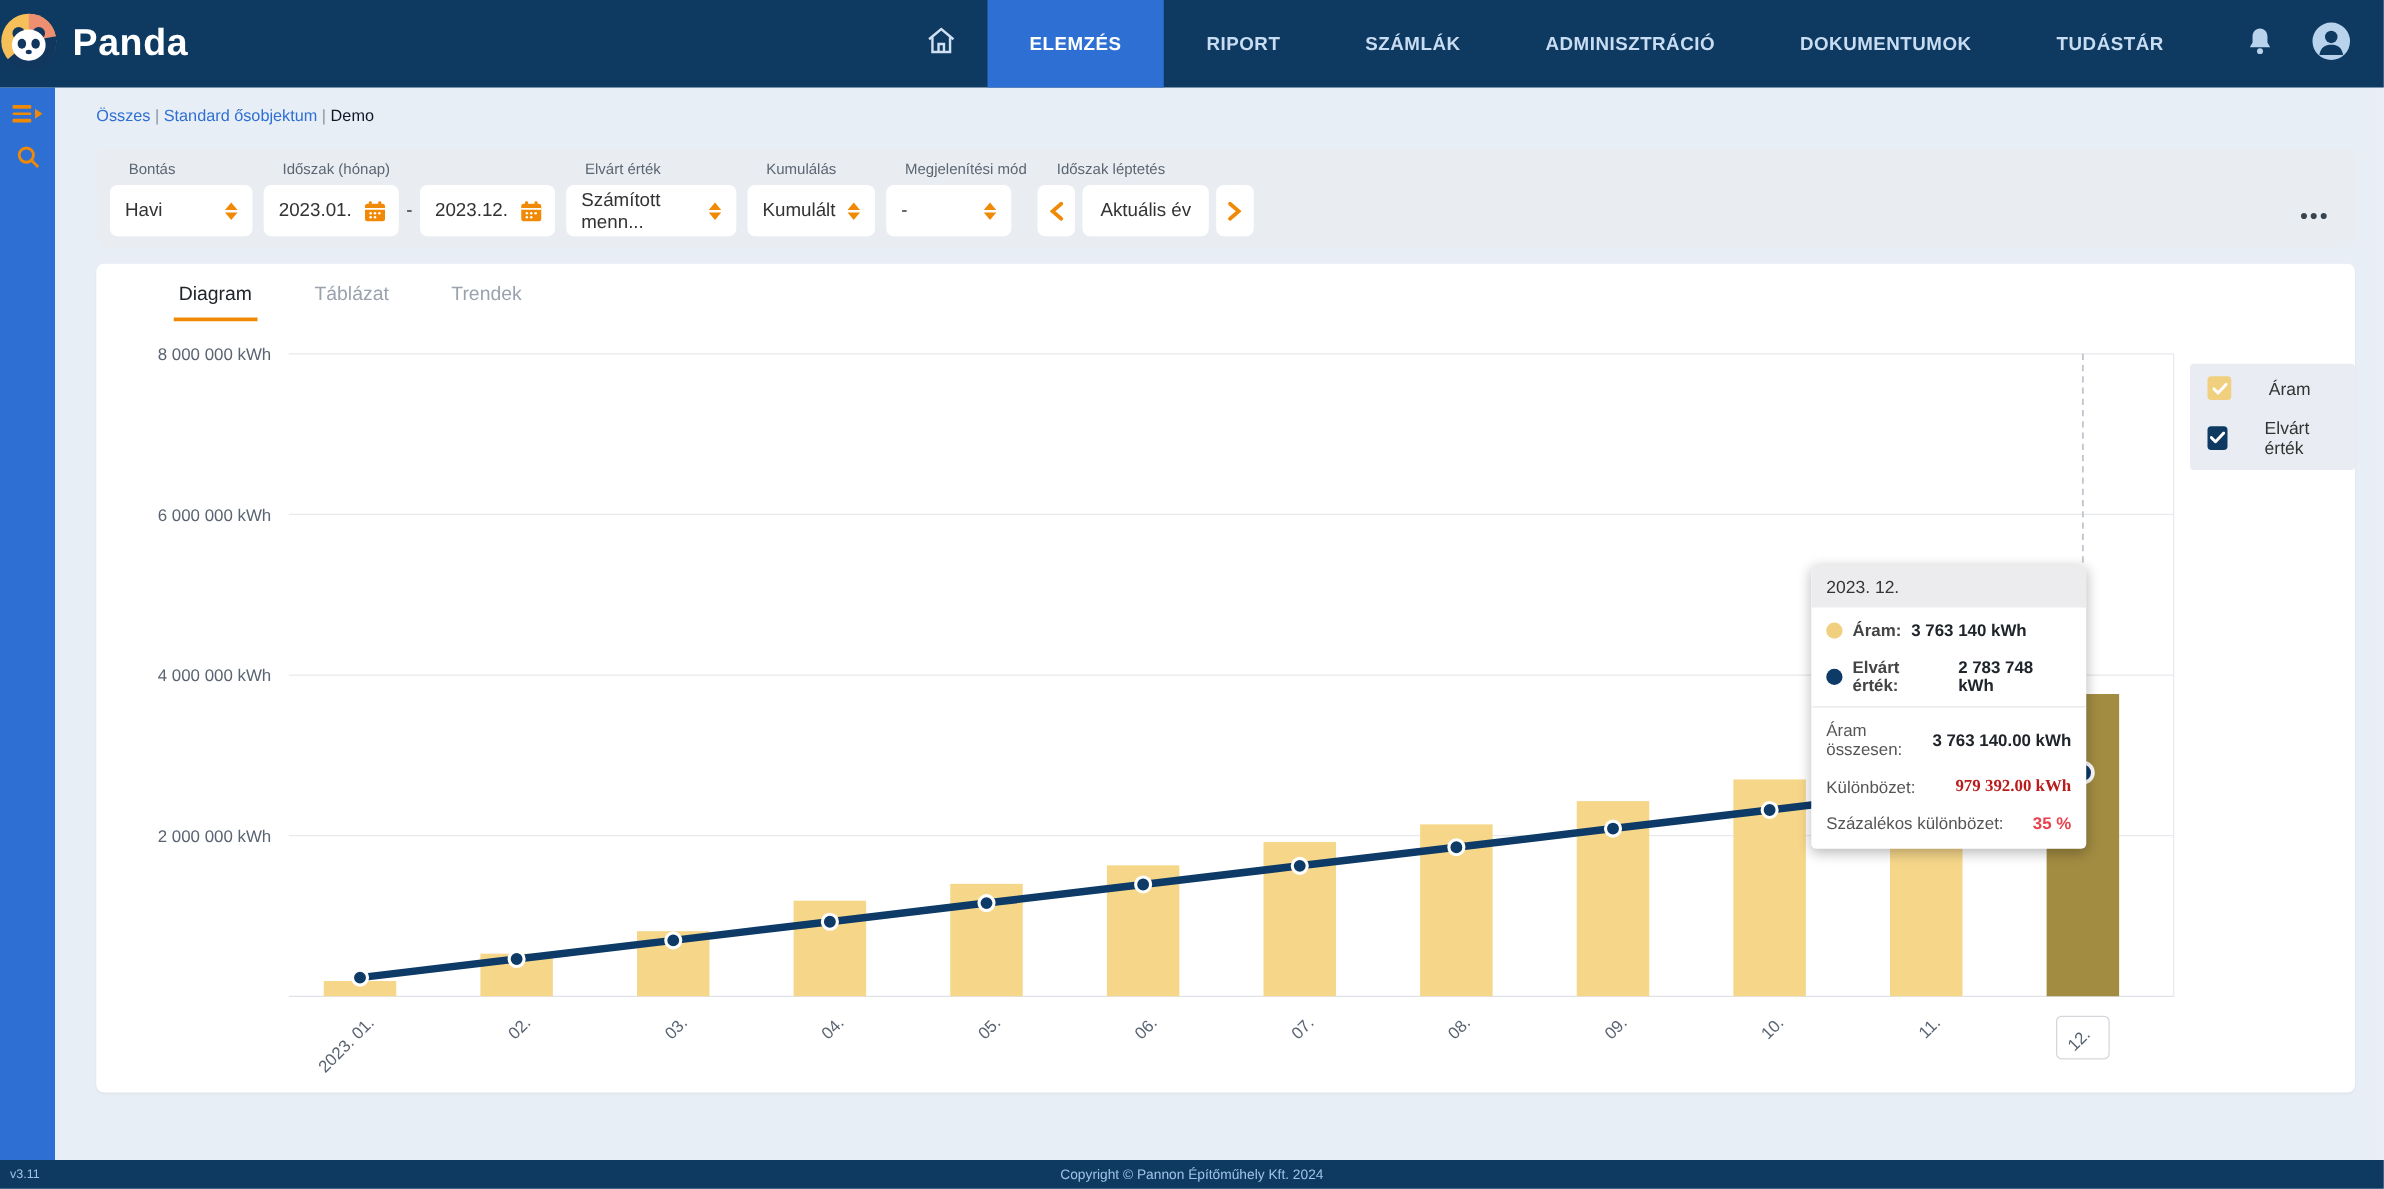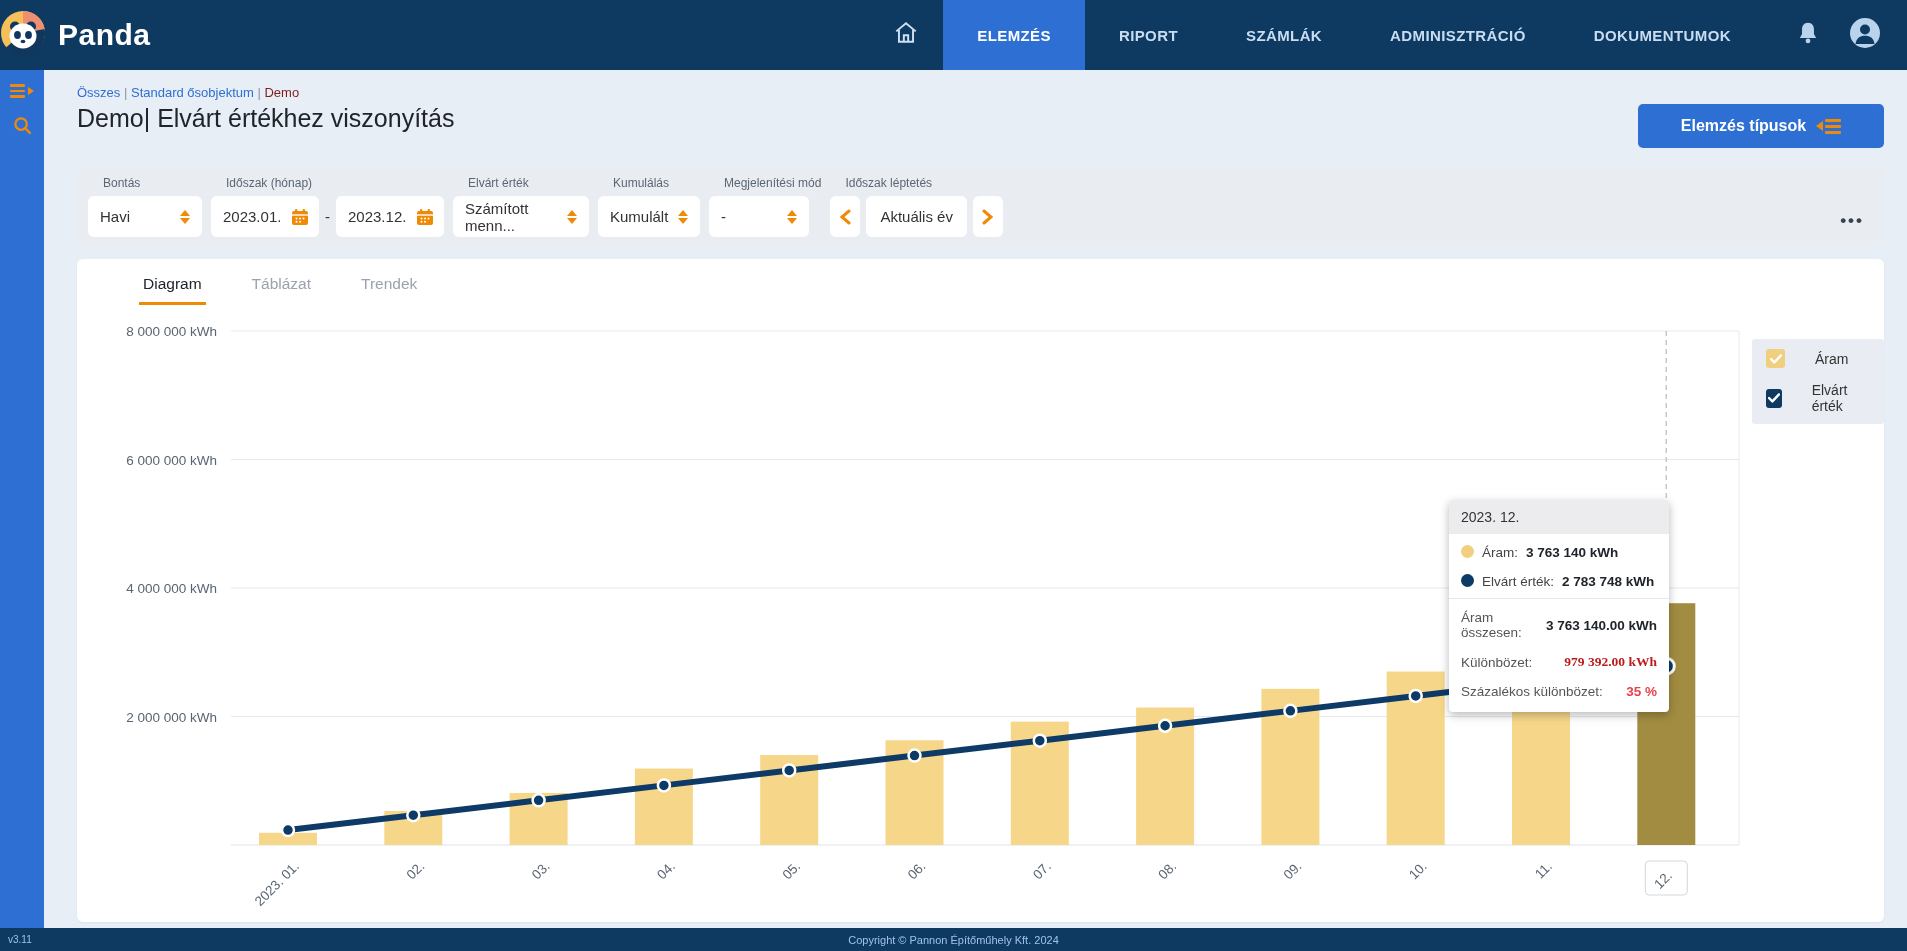--- a/index.html
+++ b/index.html
@@ -23,21 +23,21 @@
     background:#2e6fd3; display:flex; flex-direction:column; align-items:center; padding-top:14px; gap:18px; z-index:20; }
   .burger { display:flex; align-items:center; gap:3px; cursor:pointer; }
   .burger .bars { display:flex; flex-direction:column; gap:3px; }
   .burger .bars span { display:block; width:15px; height:2.5px; background:#f08a06; border-radius:1px; }
   .burger .tri { width:0; height:0; border-top:4px solid transparent; border-bottom:4px solid transparent; border-left:6px solid #f08a06; }
 
   
   .main { position:absolute; top:70px; left:44px; right:0; bottom:23px; padding:0 23px 0 33px; }
   .breadcrumb { margin-top:15px; font-size:13px; color:#8a94a0; }
   .breadcrumb .bc-link { color:#2e6fd3; cursor:pointer; }
-  .breadcrumb .bc-cur { color:#7f1d1d; }
+  .breadcrumb .bc-cur { color:#0f172a; }
   .title-row { display:flex; justify-content:space-between; align-items:flex-start; margin-top:4px; }
   .page-title { font-size:25px; font-weight:500; color:#20252b; }
   .btn-analysis { width:246px; height:44px; background:#2e6fd3; border:none; border-radius:5px;
     color:#fff; font-size:16px; font-weight:bold; display:flex; align-items:center; justify-content:center; gap:10px; cursor:pointer;
     font-family:"Liberation Sans", sans-serif; }
   .list-arrow-icon { display:flex; align-items:center; gap:2px; }
   .list-arrow-icon .tri { width:0; height:0; border-top:5px solid transparent; border-bottom:5px solid transparent; border-right:7px solid #f08a06; }
   .list-arrow-icon .bars { display:flex; flex-direction:column; gap:3px; }
   .list-arrow-icon .bars span { width:16px; height:3px; background:#f08a06; border-radius:1px; }
 
@@ -71,21 +71,21 @@
   .legend { position:absolute; left:1675px; top:80px; width:132px; background:#e9edf3;
     border-radius:3px; padding:10px 0; display:flex; flex-direction:column; gap:14px; }
   .lg-row { display:flex; align-items:center; gap:30px; padding:0 14px; cursor:pointer; }
   .lg-box { width:19px; height:19px; border-radius:3px; display:flex; align-items:center; justify-content:center; }
   .lg-label { font-size:14px; color:#333; }
 
   .tooltip { position:absolute; left:1372px; top:241px; width:220px; background:#fff; border-radius:4px;
     box-shadow:0 3px 10px rgba(0,0,0,.28); z-index:10; overflow:hidden; font-size:13.5px; }
   .tt-head { background:#ececee; padding:9px 12px; color:#333; font-size:14px; }
   .tt-series { padding:4px 0 2px; }
-  .tt-row { display:flex; gap:8px; padding:7px 12px; color:#444; }
+  .tt-row { display:flex; align-items:center; gap:8px; padding:7px 12px; color:#444;font-weight:bold; }
   .tt-dot { width:13px; height:13px; border-radius:50%; flex:none; }
   .tt-row b { color:#20252b; }
   .tt-summary { border-top:1px solid #e4e6e9; padding:4px 0 6px; }
   .tt-srow { display:flex; justify-content:space-between; align-items:center; gap:6px; padding:7px 12px; color:#555; }
   .tt-srow b { white-space:nowrap; }
 
   
   .footer { position:absolute; left:0; bottom:0; width:1907px; height:23px; background:#0e3a62;
     display:flex; align-items:center; z-index:30; }
   .f-version { position:absolute; left:8px; font-size:10px; color:#9fc3e8; }
@@ -121,20 +121,21 @@
       </svg>
     </span>
   </div>
 
   <nav class="nav-items">
     <div class="nav-item active">ELEMZÉS</div>
     <div class="nav-item">RIPORT</div>
     <div class="nav-item">SZÁMLÁK</div>
     <div class="nav-item">ADMINISZTRÁCIÓ</div>
     <div class="nav-item">DOKUMENTUMOK</div>
+    <div class="nav-item">TUDÁSTÁR</div>
   </nav>
 
   <div class="nav-icons">
     <span style="cursor:pointer">
       <svg width="26" height="26" viewBox="0 0 24 24" fill="#b9d3ec">
         <path d="M12 2.5 C8.5 2.5 6.5 5.2 6.5 8.5 V13 L4.5 16.5 H19.5 L17.5 13 V8.5 C17.5 5.2 15.5 2.5 12 2.5 Z"></path>
         <circle cx="12" cy="19.3" r="2.2"></circle>
       </svg>
     </span>
     <span style="cursor:pointer">
@@ -167,34 +168,20 @@
 <main class="main">
 
   <div class="breadcrumb">
     <span class="bc-link">Összes</span>
     <span>|</span>
     <span class="bc-link">Standard ősobjektum</span>
     <span>|</span>
     <span class="bc-cur">Demo</span>
   </div>
 
-  <div class="title-row">
-    <h1 class="page-title">Demo| Elvárt értékhez viszonyítás</h1>
-    <button class="btn-analysis">
-      <span>Elemzés típusok</span>
-      <span class="list-arrow-icon">
-        <span class="tri"></span>
-        <span class="bars">
-            <span></span>
-            <span></span>
-            <span></span>
-          </span>
-      </span>
-    </button>
-  </div>
 
   <div class="filter-bar">
 
     <div class="f-group">
       <span class="f-label">Bontás</span>
       <div class="f-row">
         <div class="f-select" style="width:114px">
           <span>Havi</span>
           <span class="updown">
               <i class="up"></i>

